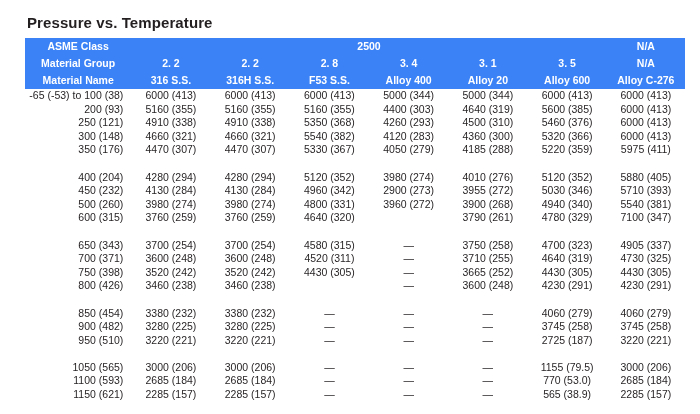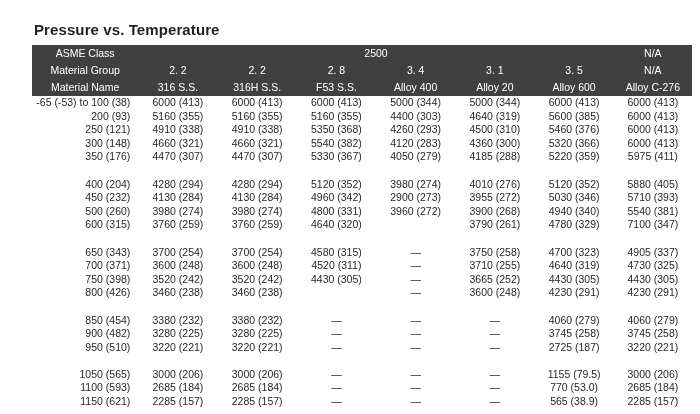--- a/index.html
+++ b/index.html
@@ -12,21 +12,21 @@
     background: #ffffff;
     font-family: "Liberation Sans", sans-serif;
     color: #231f20;
     overflow: hidden;
   }
   .page {
     position: relative;
     width: 700px;
     height: 414px;
     box-sizing: border-box;
-    padding: 12px;
+    padding: 5px;
   }
   .title {
     font-size: 15px;
     font-weight: bold;
     color: #231f20;
     padding: 9px 0 7px 22px;
     letter-spacing: 0.1px;
   }
   table.ptable {
     border-collapse: collapse;
@@ -38,23 +38,23 @@
     font-size: 10.5px;
     padding: 0;
     margin: 0;
     text-align: center;
     vertical-align: middle;
     line-height: 13.6px;
     border: none;
   }
   
   .hdr-row td {
-    background: #404040;
+    background: #3b82f6;
     color: #ffffff;
-    font-weight: normal;
+    font-weight: bold;
     height: 17px;
     border-right: 1px solid #ffffff;
     border-bottom: 1px solid #ffffff;
   }
   .hdr-row td.lbl {
     text-align: center;
   }
   .hdr-row td:last-child {
     border-right: none;
   }

